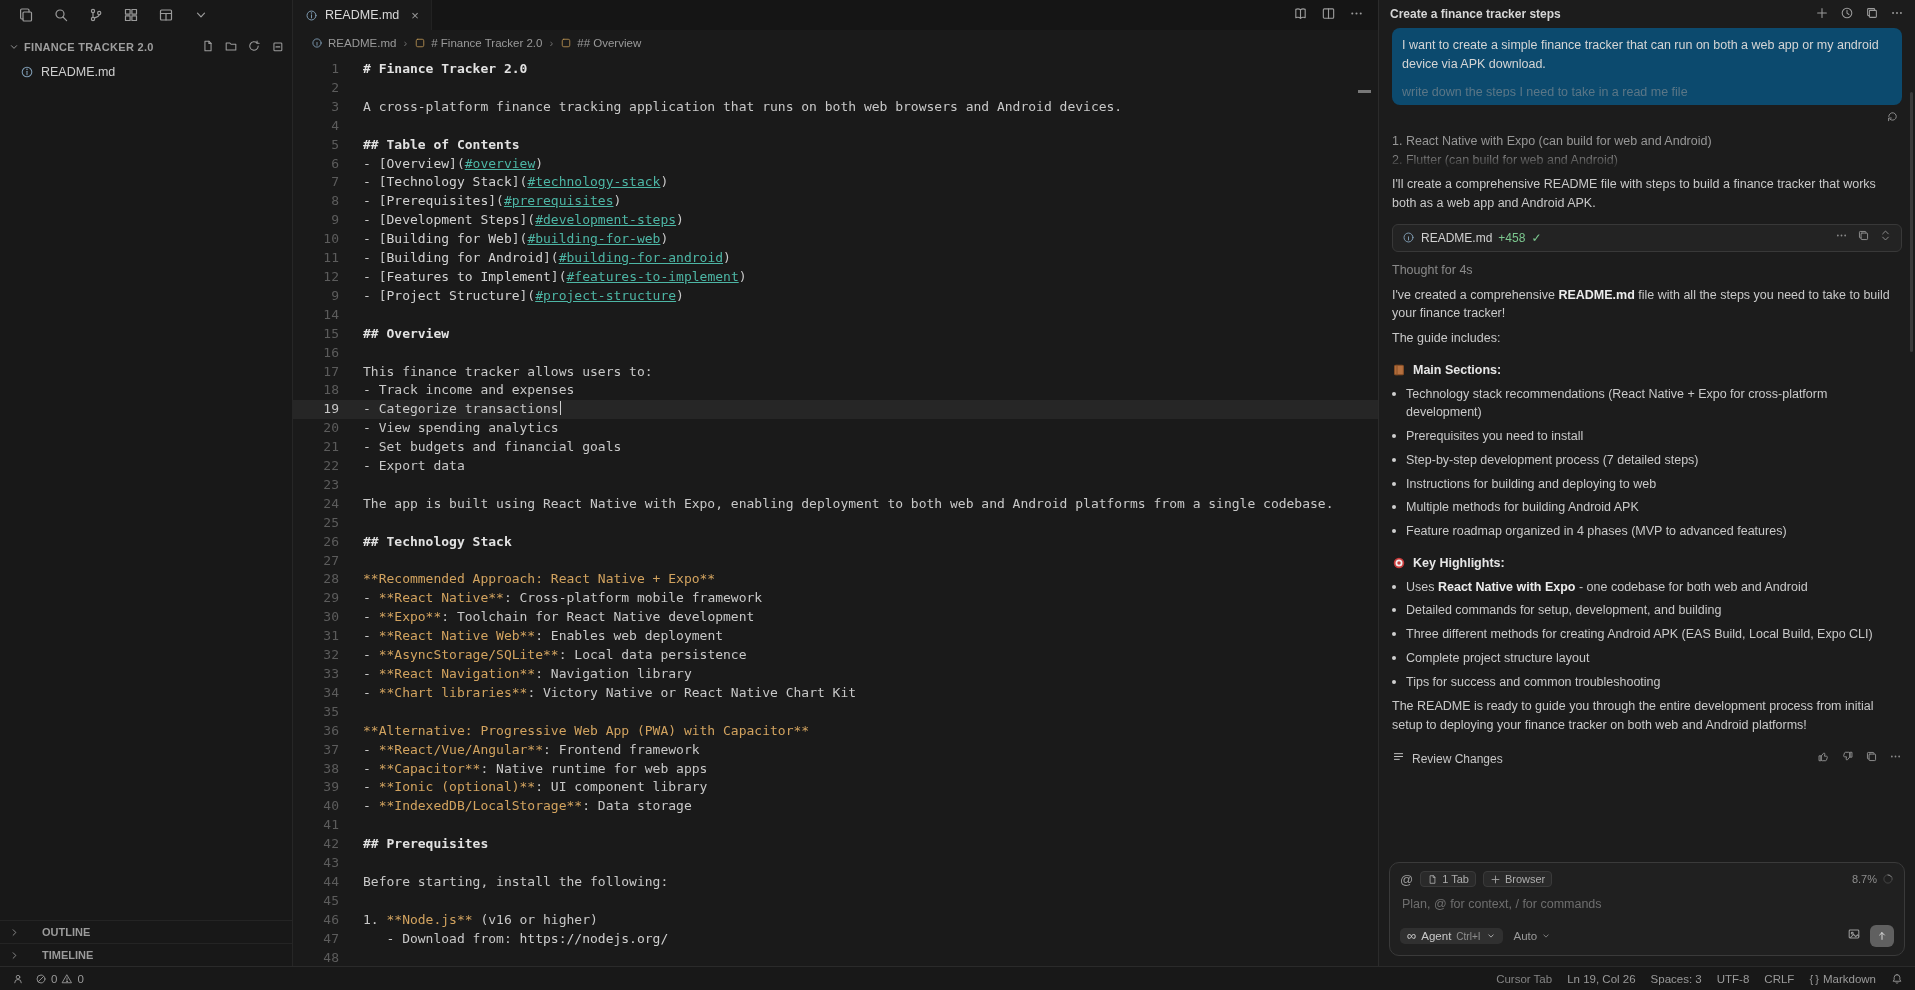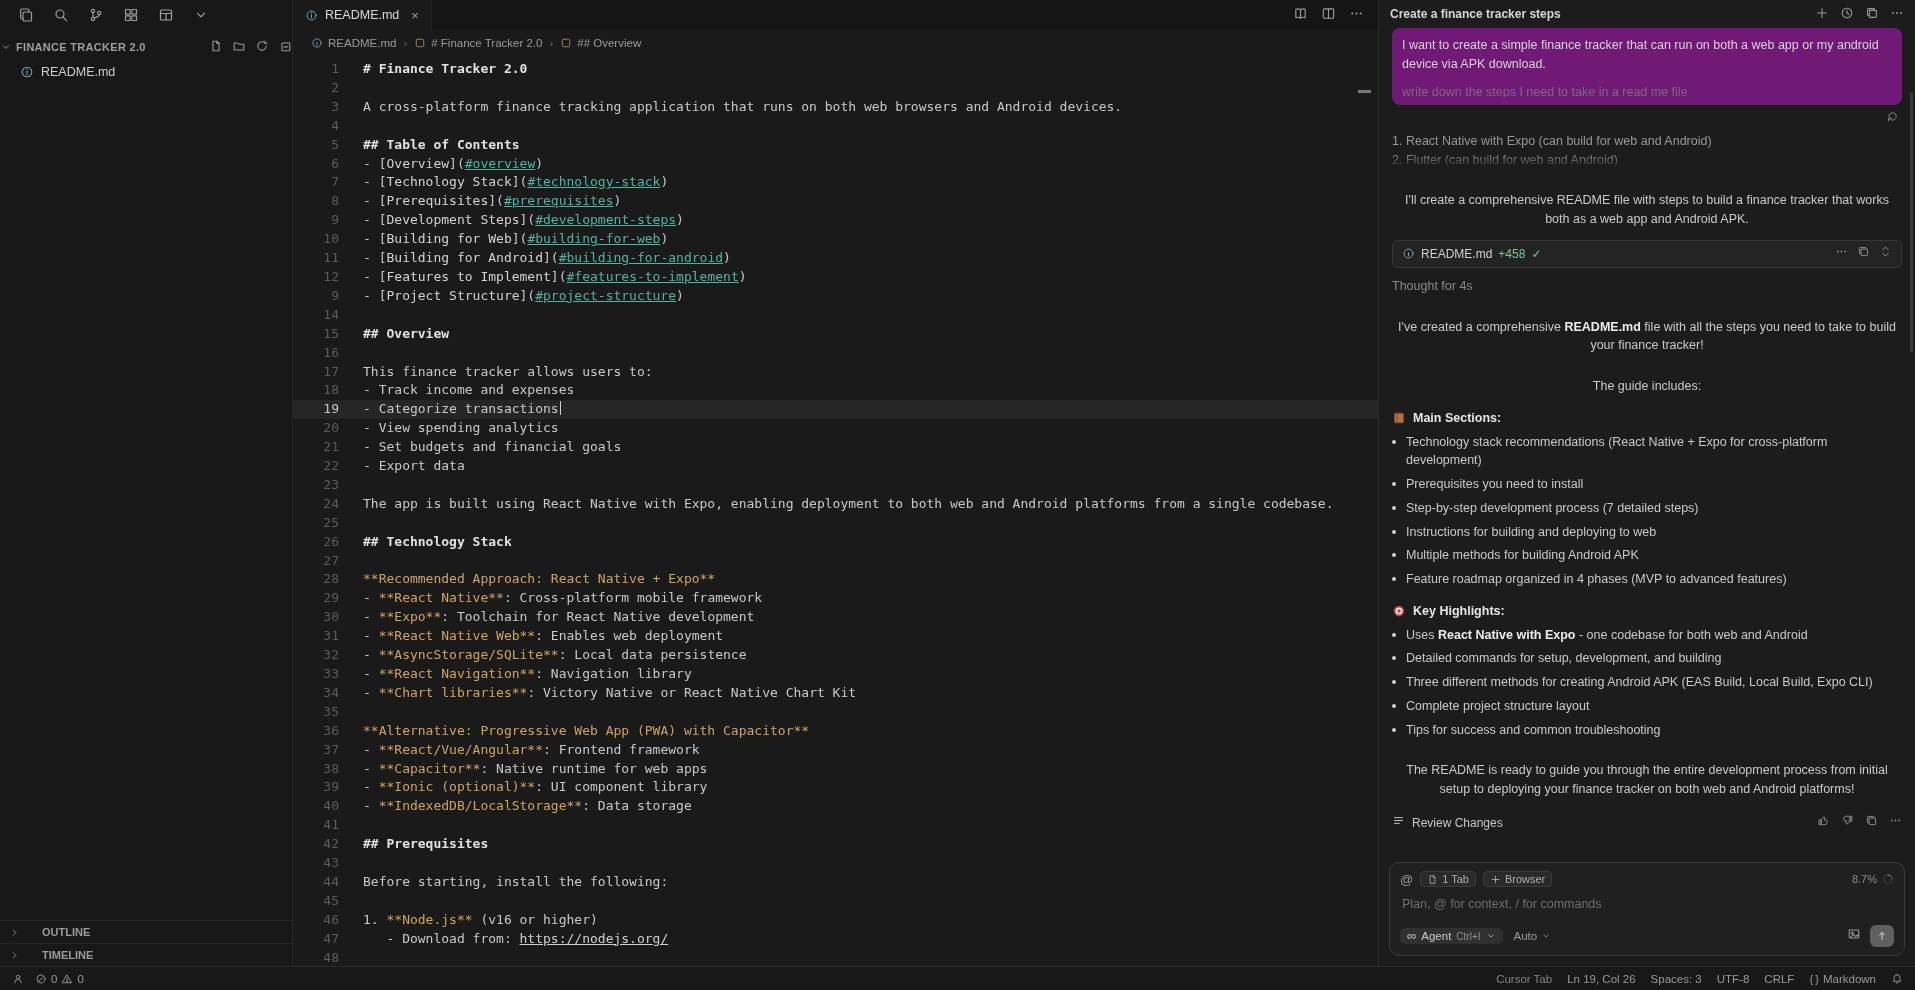--- a/index.html
+++ b/index.html
@@ -12,21 +12,21 @@
   svg { fill:none; stroke:currentColor; stroke-width:1.2; stroke-linecap:round; stroke-linejoin:round; flex:none; }
   svg.fill { fill:currentColor; stroke:none; }
 
   .app { display:flex; flex-direction:column; height:100%; }
   .main { display:flex; flex:1; min-height:0; }
 
   
   .sidebar { width:293px; flex:none; background:#181818; display:flex; flex-direction:column; border-right:1px solid #262626; }
   .act-row { height:34px; display:flex; align-items:center; gap:19px; padding:0 18px; color:#9b9b9b; }
   .act-row svg { width:16px; height:16px; }
-  .exp-header { height:26px; display:flex; align-items:center; gap:4px; padding:0 0; font-size:11px; font-weight:700; color:#9f9f9f; letter-spacing:.3px; }
+  .exp-header { height:26px; display:flex; align-items:center; gap:4px; padding:0 8px; font-size:11px; font-weight:700; color:#9f9f9f; letter-spacing:.3px; }
   .exp-header svg { width:12px; height:12px; }
   .exp-actions { margin-left:auto; display:flex; gap:9px; color:#9b9b9b; align-items:center; }
   .exp-actions svg { width:14px; height:14px; }
   .file-item { height:24px; display:flex; align-items:center; gap:7px; padding-left:20px; font-size:12.5px; color:#cfcfcf; }
   .file-item svg { width:14px; height:14px; }
   .side-spacer { flex:1; }
   .side-sec { height:23px; display:flex; align-items:center; gap:22px; padding:0 9px; font-size:11px; font-weight:700; color:#9b9b9b; border-top:1px solid #242424; }
   .side-sec svg { width:11px; height:11px; }
 
   
@@ -45,38 +45,38 @@
   .cl { display:flex; white-space:pre; }
   .cl.cur { background:rgba(255,255,255,.055); }
   .ln { width:46px; flex:none; text-align:right; color:#5c5c5c; }
   .cl.cur .ln { color:#c6c6c6; }
   .lc { margin-left:24px; }
   .sg-h { color:#e2e2e2; font-weight:700; }
   .sg-t { color:#c8c8c8; }
   .sg-lk { color:#d2d2d2; }
   .sg-a { color:#4db6a5; text-decoration:underline; }
   .sg-b { color:#d2a35f; }
-  .sg-u { color:#cfcfcf; text-decoration:underline; }
+  .sg-u { color:#cfcfcf; }
   .caret { display:inline-block; width:1.5px; height:14px; background:#d0d0d0; vertical-align:-2px; margin-left:1px; }
   .ruler-mark { position:absolute; right:7px; top:90px; width:13px; height:3px; background:#8a8a8a; opacity:.85; }
 
   
   .chat { width:537px; flex:none; background:#1c1c1c; border-left:1px solid #2b2b2b; display:flex; flex-direction:column; position:relative; }
   .chat-header { height:28px; display:flex; align-items:center; padding:0 11px; font-size:12px; font-weight:700; color:#d6d6d6; flex:none; }
   .chat-h-actions { margin-left:auto; display:flex; gap:11px; color:#9b9b9b; align-items:center; }
   .chat-h-actions svg { width:14px; height:14px; }
   .chat-body { flex:1; min-height:0; padding:0 13px; overflow:hidden; font-size:12.5px; line-height:1.5; color:#c9c9c9; }
-  .user-card { background:#701a75; border-radius:8px; padding:8px 10px; color:#d5d5d5; }
+  .user-card { background:#0c4a6e; border-radius:8px; padding:8px 10px; color:#d5d5d5; }
   .user-faded { color:#9a9a9a; opacity:.55; height:14px; overflow:hidden; margin-top:9px; }
   .retry-row { display:flex; justify-content:flex-end; padding:5px 3px 2px; color:#8d8d8d; }
   .retry-row svg { width:13px; height:13px; }
   .history { position:relative; height:37px; overflow:hidden; color:#979797; margin-top:2px; }
   .hitem { line-height:19px; }
   .history::after { content:""; position:absolute; left:0; right:0; bottom:0; height:16px; background:linear-gradient(transparent,#1c1c1c); }
-  .msg { margin-top:22px;text-align:center; }
+  .msg { margin-top:6px; }
   .bd { color:#ececec; font-weight:700; }
   .file-chip { margin-top:11px; height:28px; display:flex; align-items:center; gap:6px; padding:0 9px; background:#232323; border:1px solid #383838; border-radius:6px; font-size:12px; color:#d0d0d0; }
   .file-chip svg { width:13px; height:13px; }
   .chip-added { color:#7cc88f; }
   .chip-check { color:#7cc88f; font-size:12px; }
   .chip-actions { margin-left:auto; display:flex; gap:9px; color:#8d8d8d; align-items:center; }
   .thought { margin-top:9px; color:#8a8a8a; }
   .sec-title { margin-top:13px; display:flex; align-items:center; gap:7px; font-weight:700; color:#e6e6e6; }
   .sec-title svg { width:14px; height:14px; }
   .bullets { margin-top:4px; }

